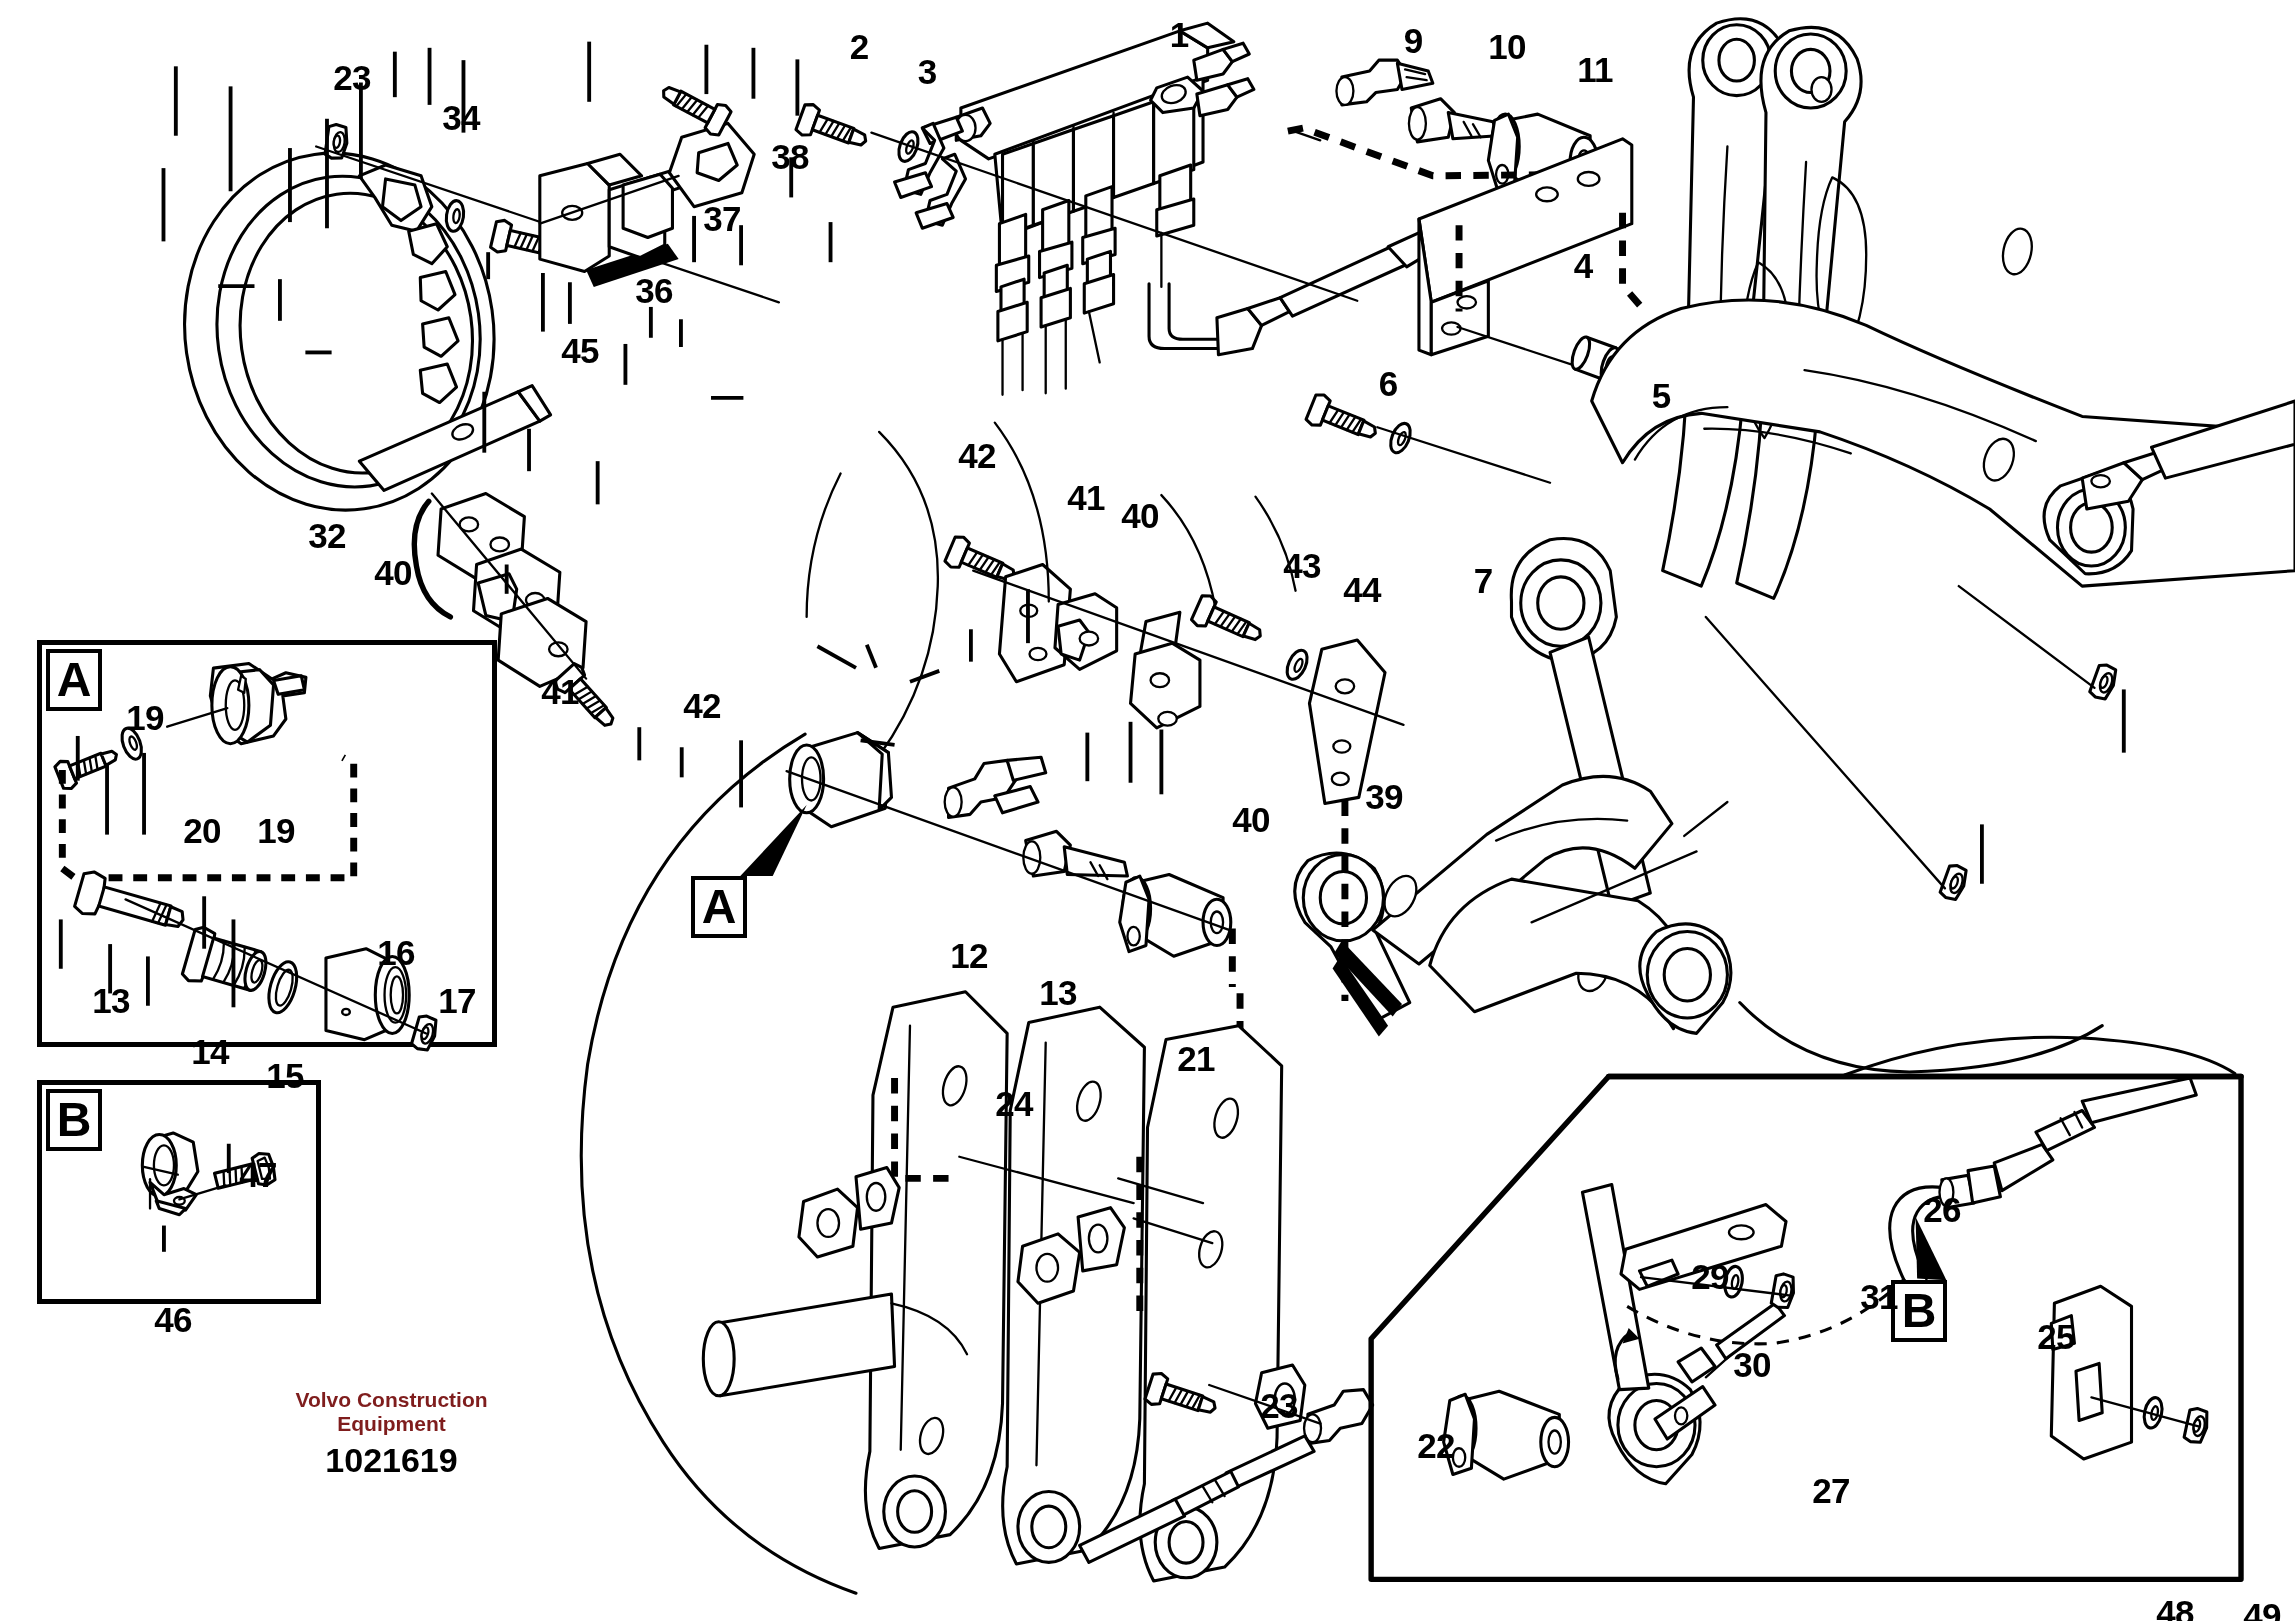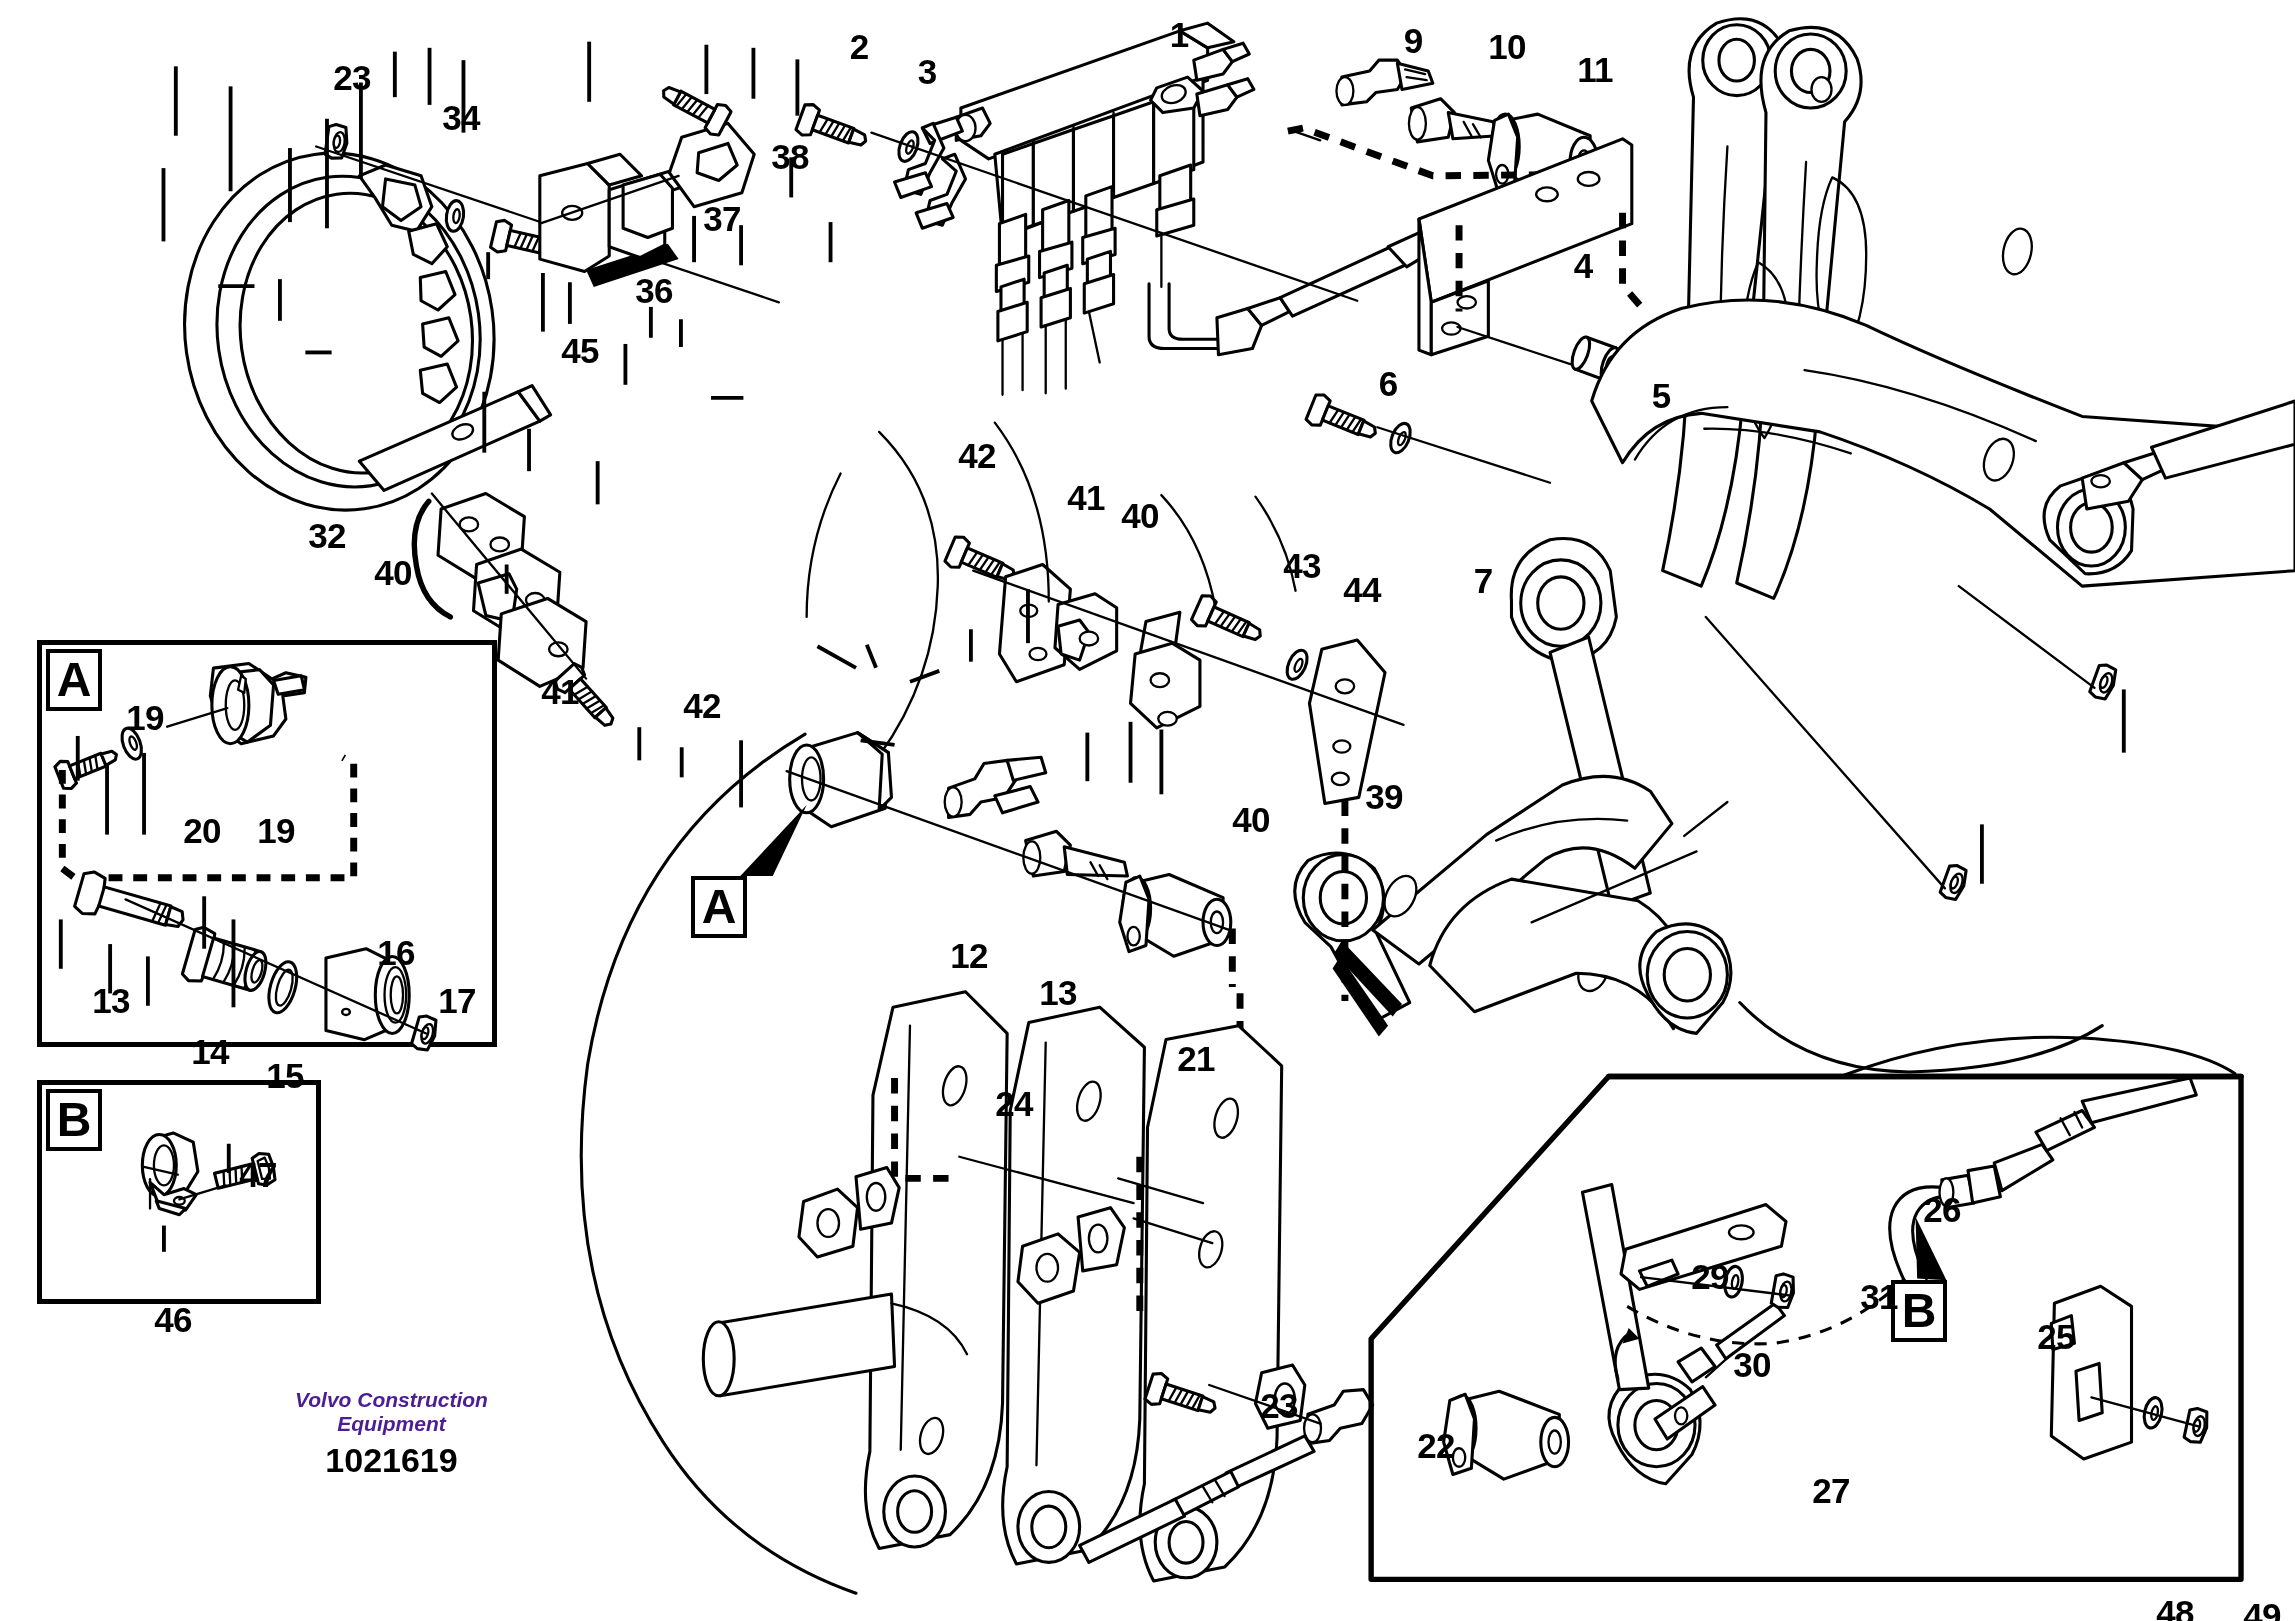--- a/index.html
+++ b/index.html
@@ -53,22 +53,21 @@
     top:1388px;
     width:239px;
     text-align:center;
     user-select:none;
   }
   #logo .brand{
     font-family:"Liberation Sans", sans-serif;
     font-weight:bold;
     font-size:21px;
     line-height:1.12;
-    color:#4c1d95;
-    font-style:italic;
+    color:#7f1d1d;
   }
   #logo .partno{
     font-family:"Liberation Sans", sans-serif;
     font-weight:bold;
     font-size:34px;
     margin-top:6.2px;
     letter-spacing:0px;
     color:#000;
   }
 </style>

